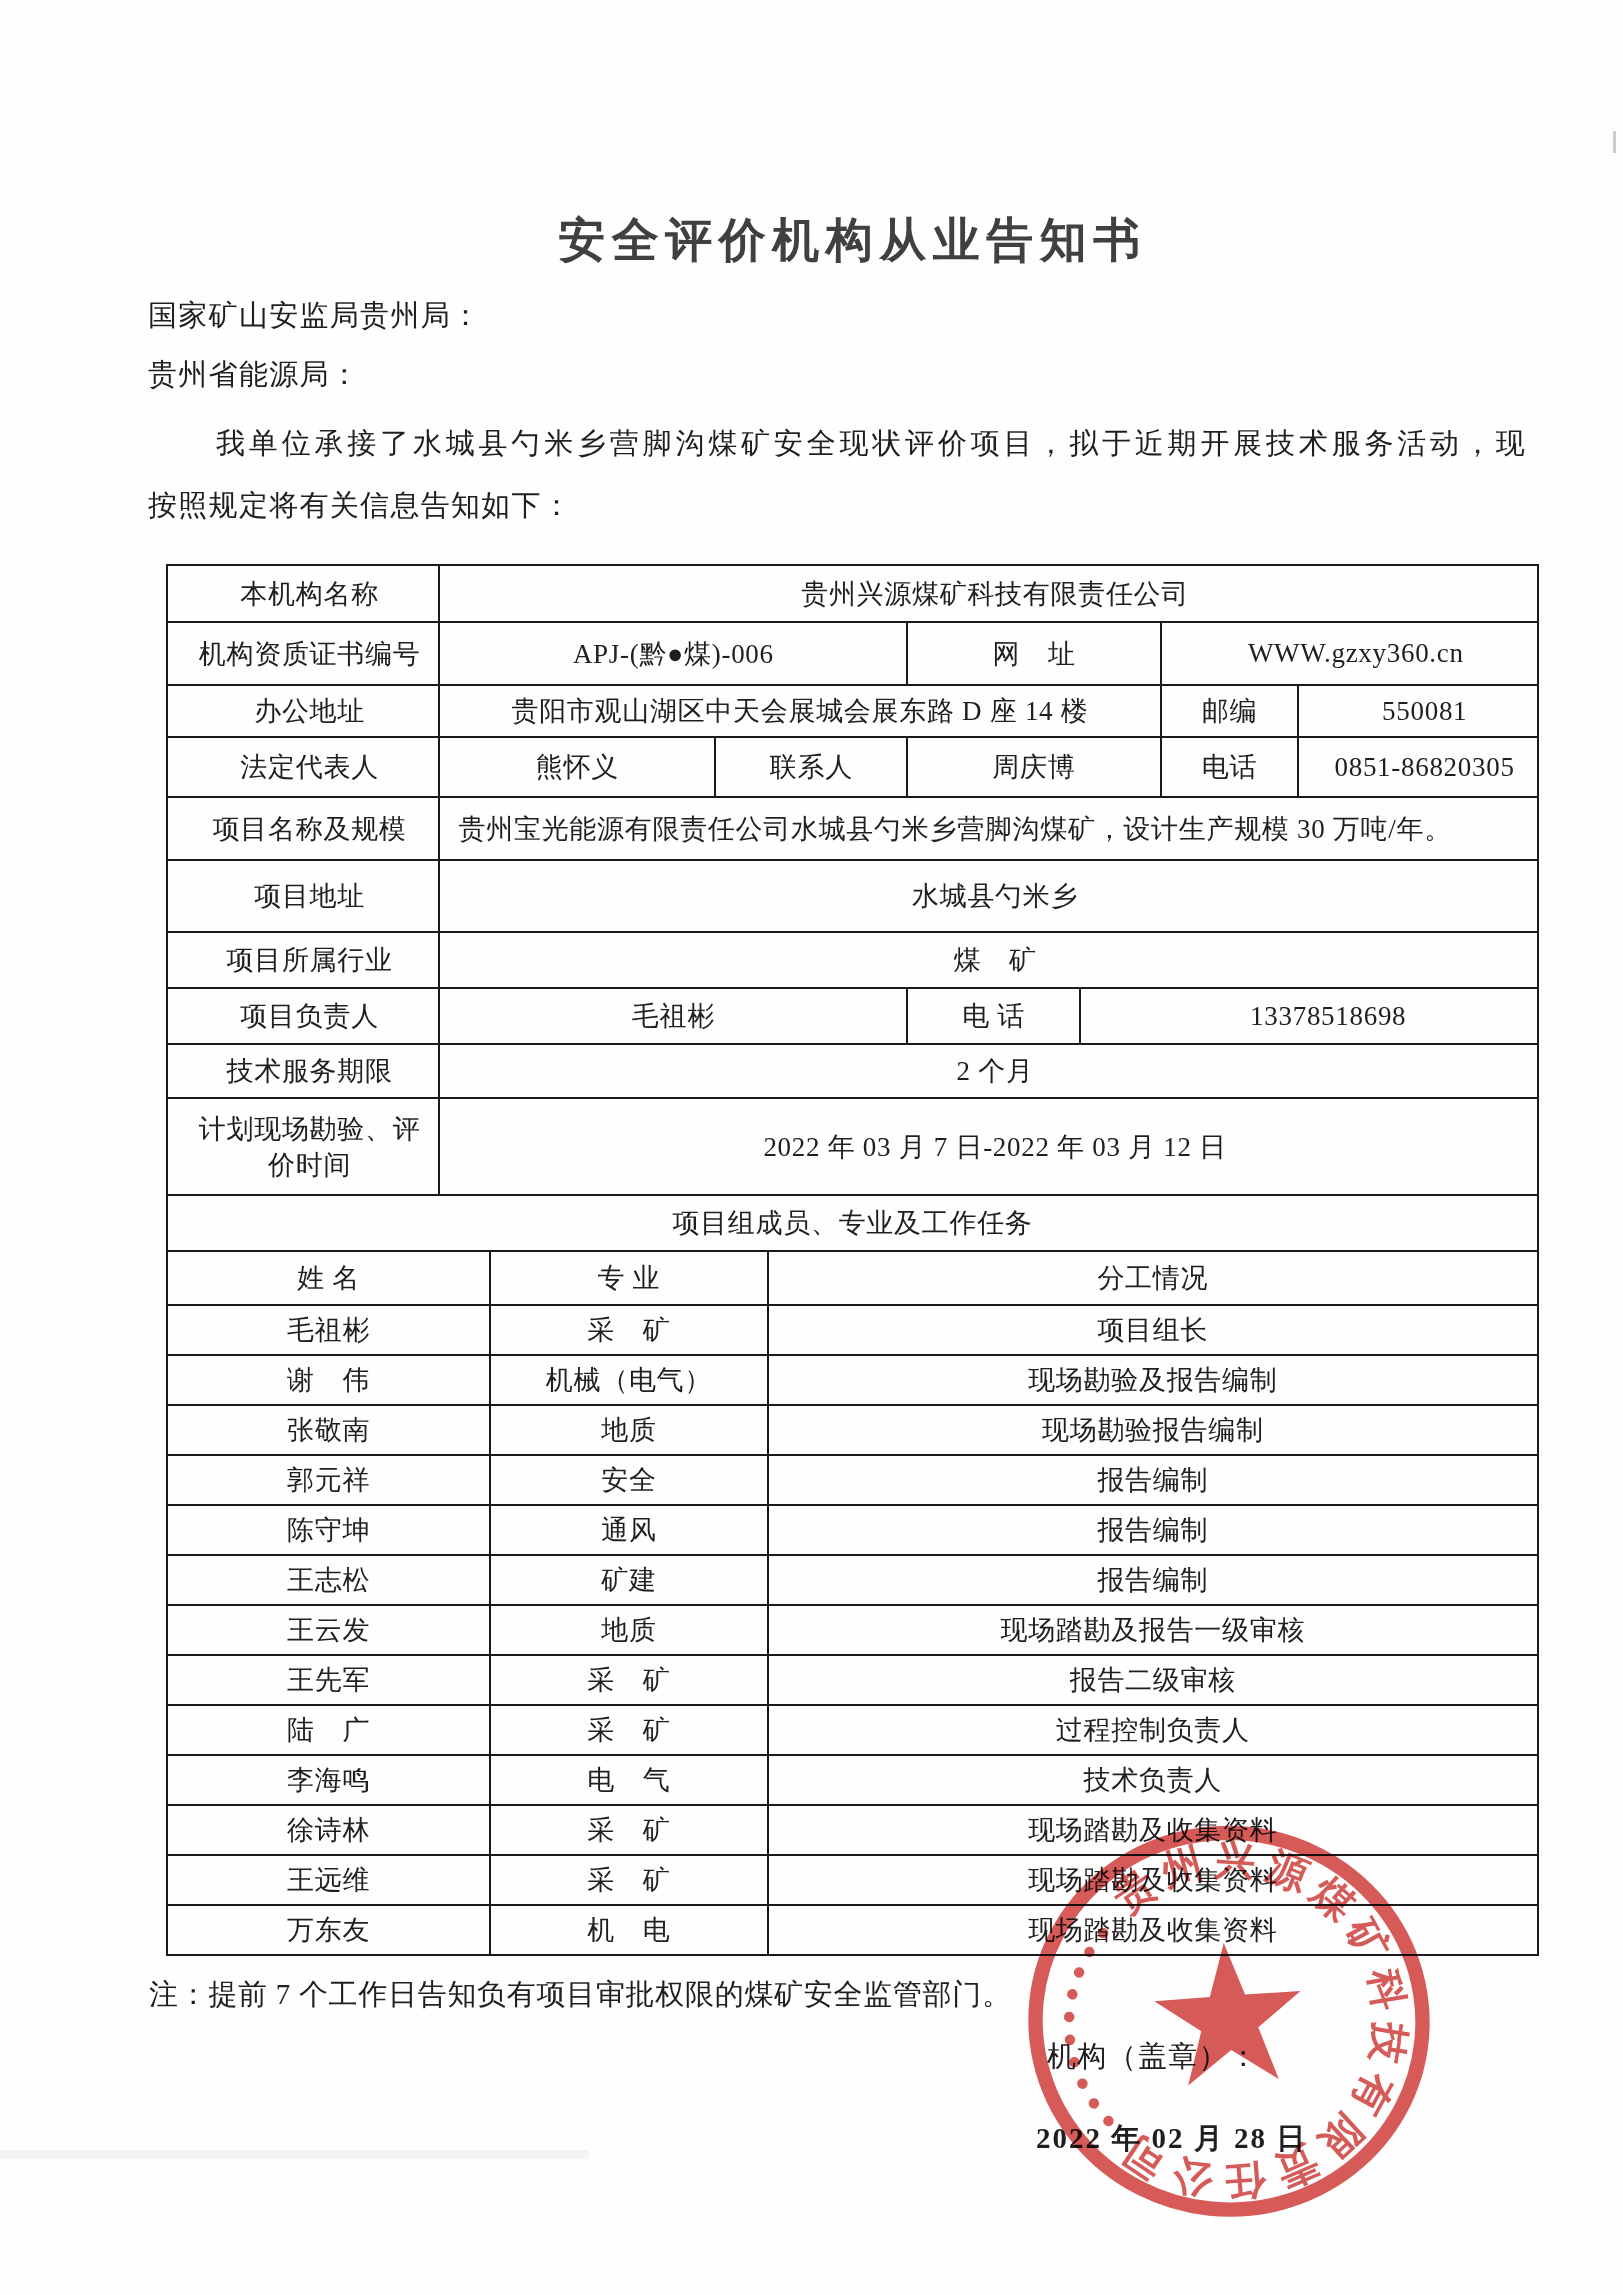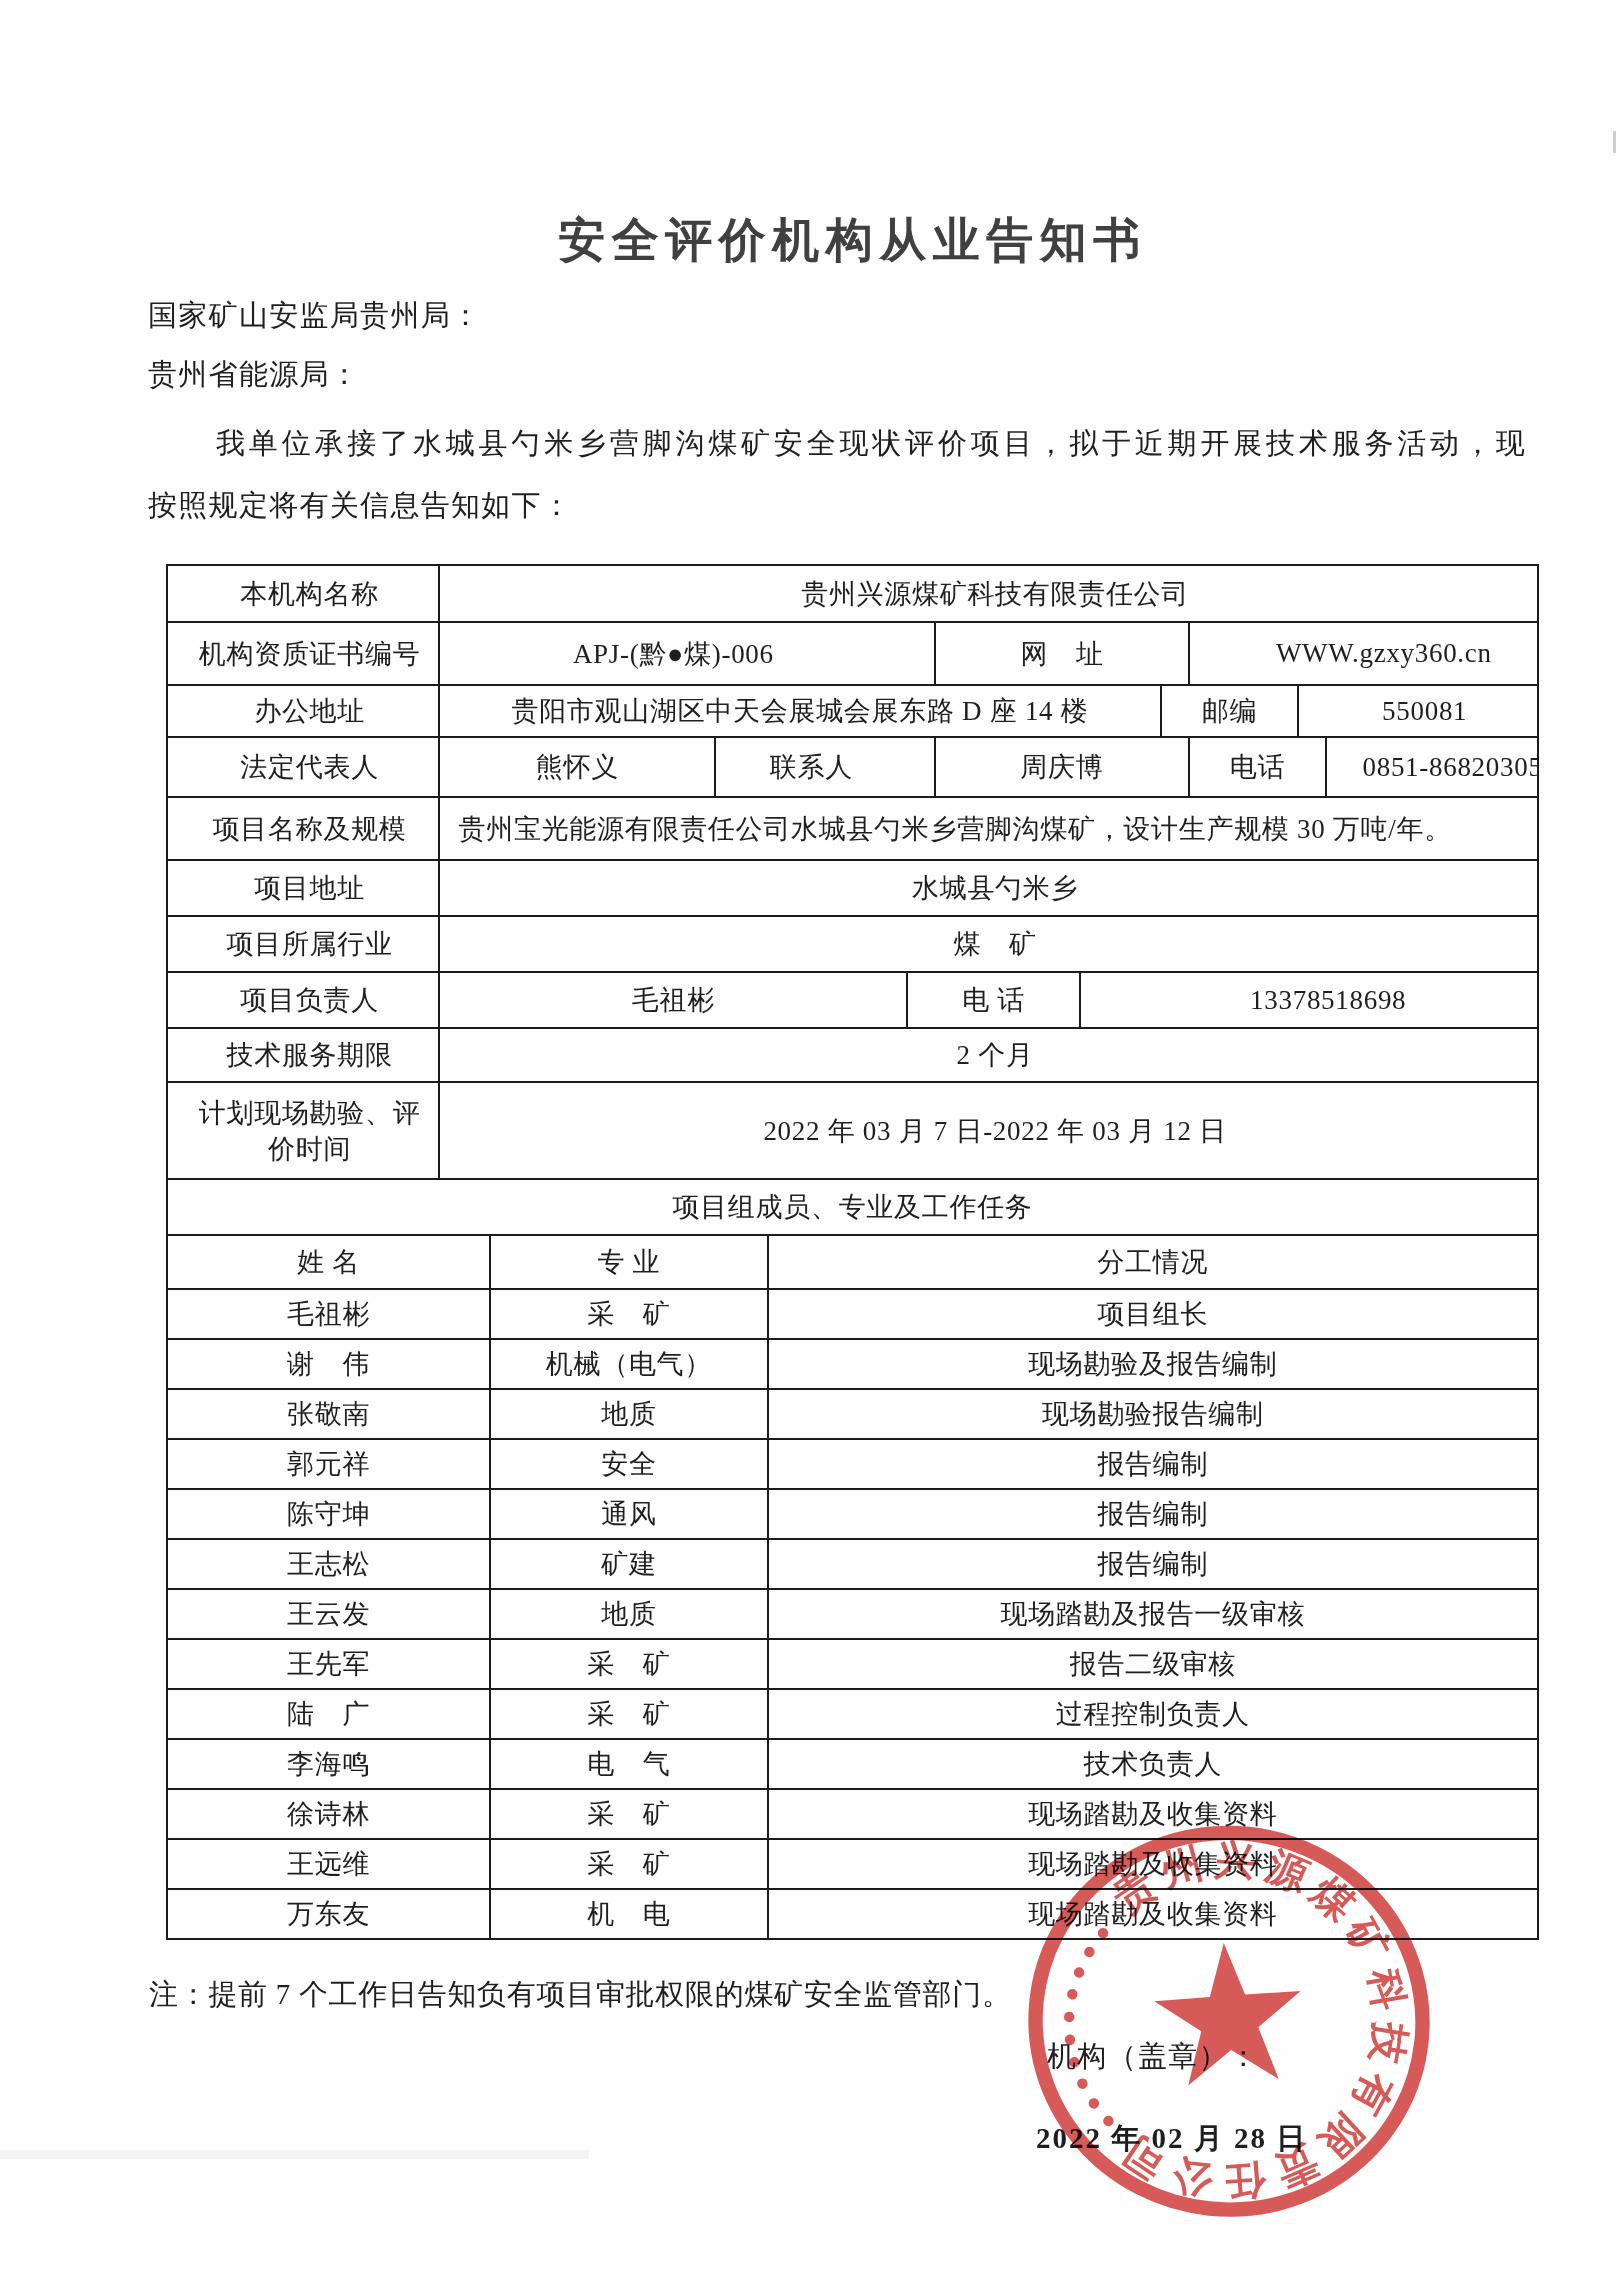--- a/index.html
+++ b/index.html
@@ -33,21 +33,21 @@
   .cell{
     border-left:2px solid #1b1b1b;box-sizing:border-box;
     display:flex;align-items:center;justify-content:center;
     font-size:27px;padding:0 6.5px;text-align:center;
     letter-spacing:0.7px;overflow:hidden;flex:0 0 auto;
   }
   .cell:first-child{border-left:none;}
   .cell.left{justify-content:flex-start;text-align:left;padding-left:18.3px;}
   
   .w19{width:18.79%;margin-left:13px;}  .w81{width:81.21%;}
-  .w342{width:34.2%;}  .w185{width:18.5%;margin-left:28px;}  .w285{width:28.51%;}
+  .w342{width:34.2%;}  .w185{width:18.5%;}  .w285{width:28.51%;}
   .w527{width:52.7%;}  .w10{width:10.06%;}  .w184{width:18.45%;}
   .w202{width:20.17%;} .w14{width:14.02%;}
   .w126{width:12.59%;} .w344{width:34.43%;padding-left:32px;}
   .w100{width:100%;}
   .wm1{width:23.46%;}  .wm2{width:20.27%;}  .wm3{width:56.27%;}
   .note{position:absolute;top:1975px;left:149px;font-size:29px;letter-spacing:0.7px;}
   .sig{position:absolute;top:2037px;left:1047px;font-size:29px;letter-spacing:1.3px;}
   .date{position:absolute;top:2119px;left:1036px;font-size:29px;letter-spacing:2px;font-weight:bold;}
   .seal{
     position:absolute;top:1812px;left:1013px;width:432px;height:425px;
@@ -99,21 +99,21 @@
       <div class="cell w10">电话</div>
       <div class="cell w184">0851-86820305</div>
     </div>
 
     <div class="row" style="height:63px">
       <div class="cell w19">项目名称及规模</div>
       <div class="cell w81 left">贵州宝光能源有限责任公司水城县勺米乡营脚沟煤矿，设计生产规模 30 万吨/年。</div>
     </div>
 
 
-    <div class="row" style="height:56px">
+    <div class="row" style="height:72px">
       <div class="cell w19">项目地址</div>
       <div class="cell w81">水城县勺米乡</div>
     </div>
 
     <div class="row" style="height:56px">
       <div class="cell w19">项目所属行业</div>
       <div class="cell w81">煤　矿</div>
     </div>
 
     <div class="row" style="height:56px">

